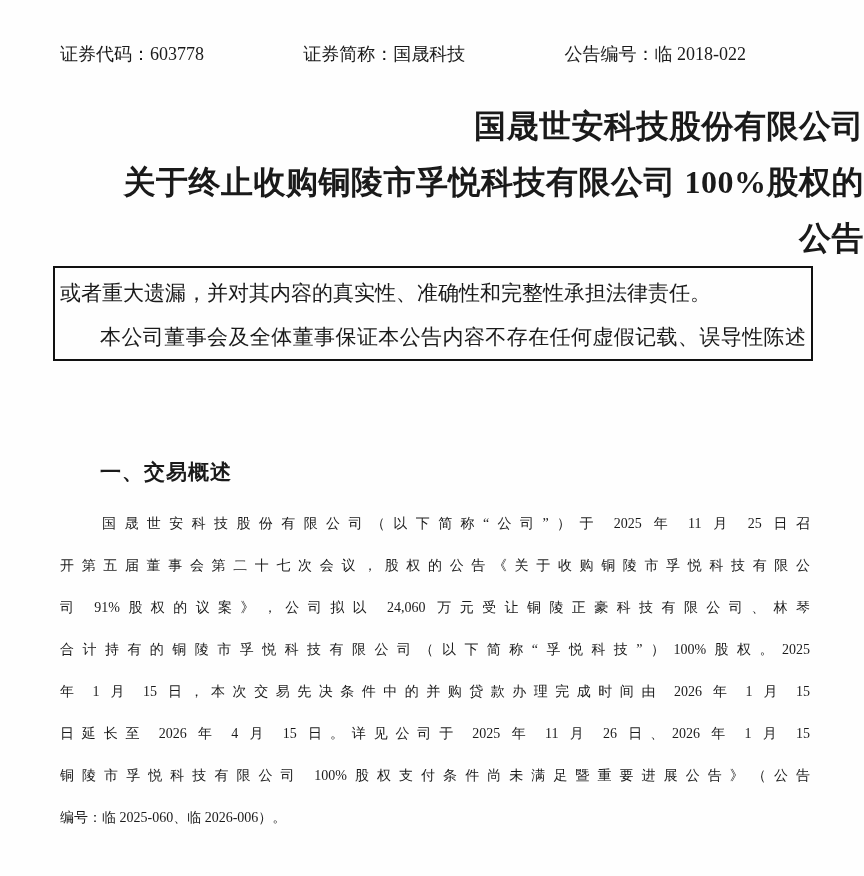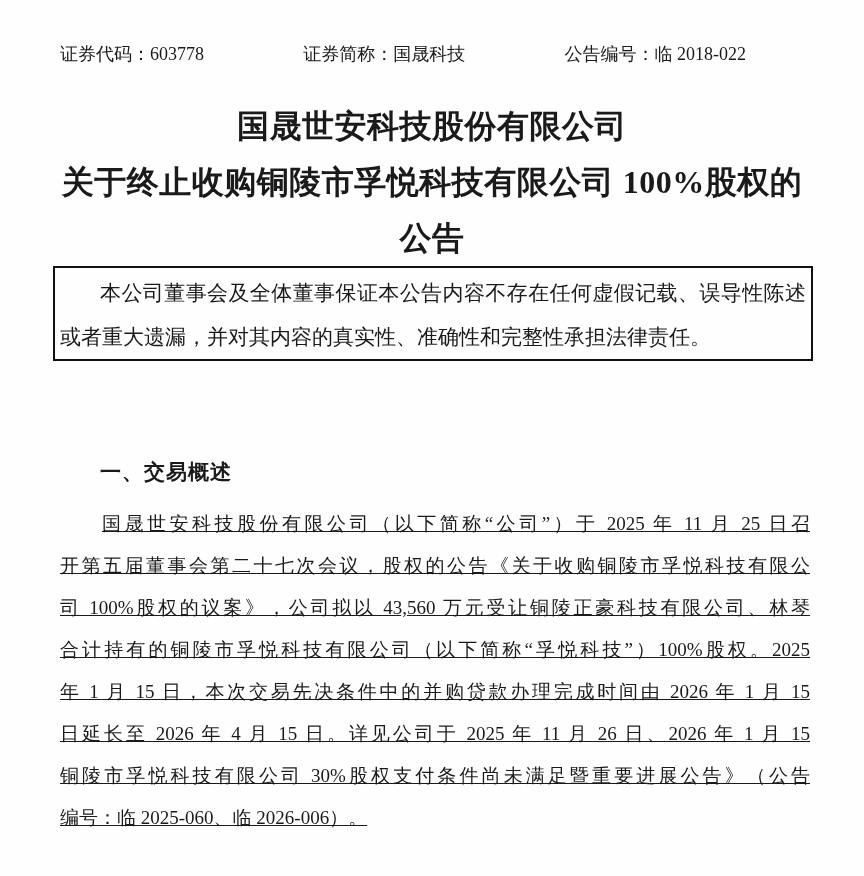--- a/index.html
+++ b/index.html
@@ -30,21 +30,21 @@
     justify-content: space-between;
     font-size: 18px;
     white-space: nowrap;
   }
   
   .doc-title {
     margin: 31px 0 0 0;
     font-size: 32px;
     font-weight: 700;
     line-height: 56px;
-    text-align: center;
+    text-align: right;
     letter-spacing: 0.5px;
   }
   
   .disclaimer-box {
     box-sizing: border-box;
     margin-left: 53px;
     width: 760px;
     height: 95px;
     border: 2px solid #111111;
     padding: 3px 5px 0 5px;
@@ -71,27 +71,26 @@
     font-weight: 700;
     line-height: 30px;
     letter-spacing: 1px;
   }
   
   .body-paragraph {
     margin: 16px 54px 0 60px;
     width: 750px;
   }
   .para-line {
-    font-size: 19px;
+    font-size: 14px;
     height: 42px;
     line-height: 42px;
     white-space: nowrap;
     text-align: justify;
     text-align-last: justify;
-    text-decoration: underline;
   }
   .para-line.first {
     text-indent: 42px;
   }
   .para-line.last {
     text-align-last: left;
   }
 </style>
 </head>
 <body>
@@ -104,30 +103,30 @@
     <span>公告编号：临 2018-022</span>
   </div>
 
   <h1 class="doc-title">
     <div>国晟世安科技股份有限公司</div>
     <div>关于终止收购铜陵市孚悦科技有限公司 100%股权的</div>
     <div>公告</div>
   </h1>
 
   <div class="disclaimer-box">
+    <div class="disclaimer-line last">或者重大遗漏，并对其内容的真实性、准确性和完整性承担法律责任。</div>
     <div class="disclaimer-line first">本公司董事会及全体董事保证本公告内容不存在任何虚假记载、误导性陈述</div>
-    <div class="disclaimer-line last">或者重大遗漏，并对其内容的真实性、准确性和完整性承担法律责任。</div>
   </div>
 
   <div class="section-heading">一、交易概述</div>
 
   <div class="body-paragraph">
     <div class="para-line first">国晟世安科技股份有限公司（以下简称“公司”）于 2025 年 11 月 25 日召</div>
     <div class="para-line">开第五届董事会第二十七次会议，股权的公告《关于收购铜陵市孚悦科技有限公</div>
-    <div class="para-line">司 100%股权的议案》，公司拟以 43,560 万元受让铜陵正豪科技有限公司、林琴</div>
+    <div class="para-line">司 91%股权的议案》，公司拟以 24,060 万元受让铜陵正豪科技有限公司、林琴</div>
     <div class="para-line">合计持有的铜陵市孚悦科技有限公司（以下简称“孚悦科技”）100%股权。2025</div>
     <div class="para-line">年 1 月 15 日，本次交易先决条件中的并购贷款办理完成时间由 2026 年 1 月 15</div>
     <div class="para-line">日延长至 2026 年 4 月 15 日。详见公司于 2025 年 11 月 26 日、2026 年 1 月 15</div>
-    <div class="para-line">铜陵市孚悦科技有限公司 30%股权支付条件尚未满足暨重要进展公告》（公告</div>
+    <div class="para-line">铜陵市孚悦科技有限公司 100%股权支付条件尚未满足暨重要进展公告》（公告</div>
     <div class="para-line last">编号：临 2025-060、临 2026-006）。</div>
   </div>
 
 </div>
 
 </body></html>

